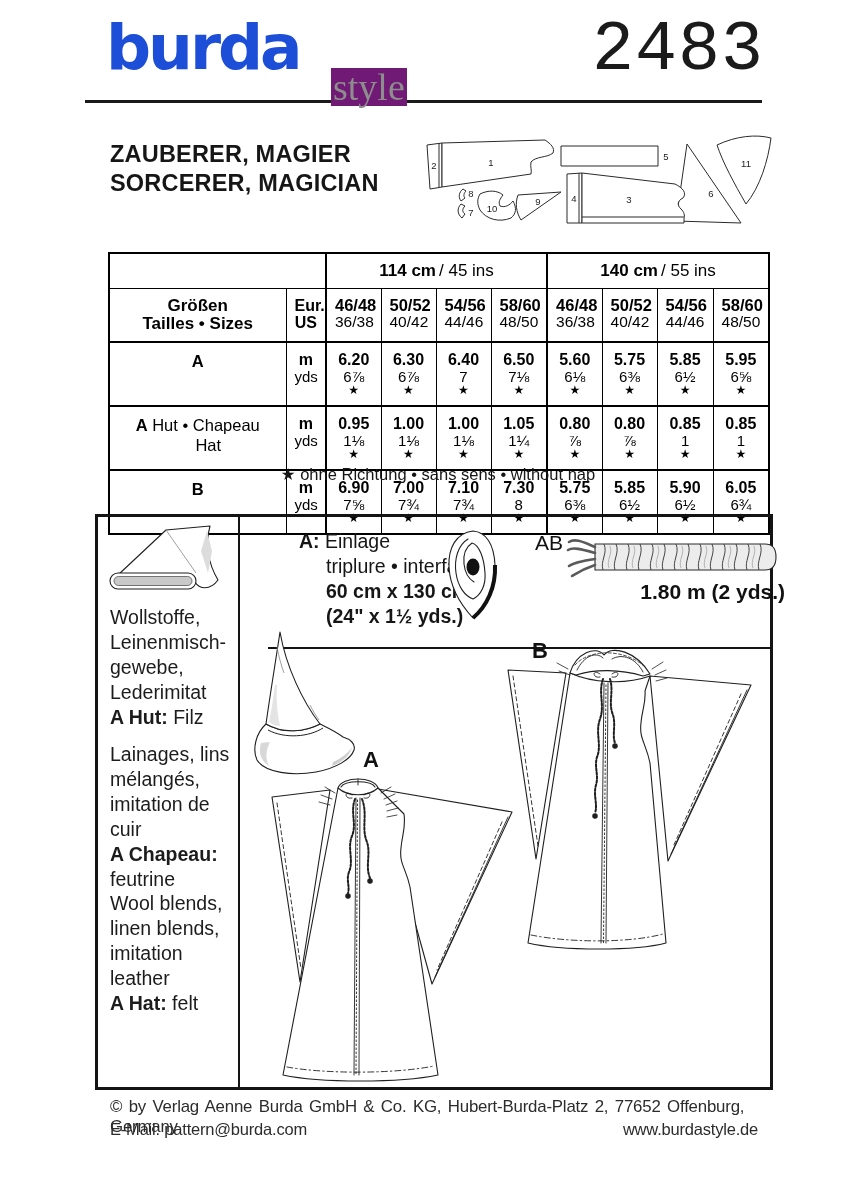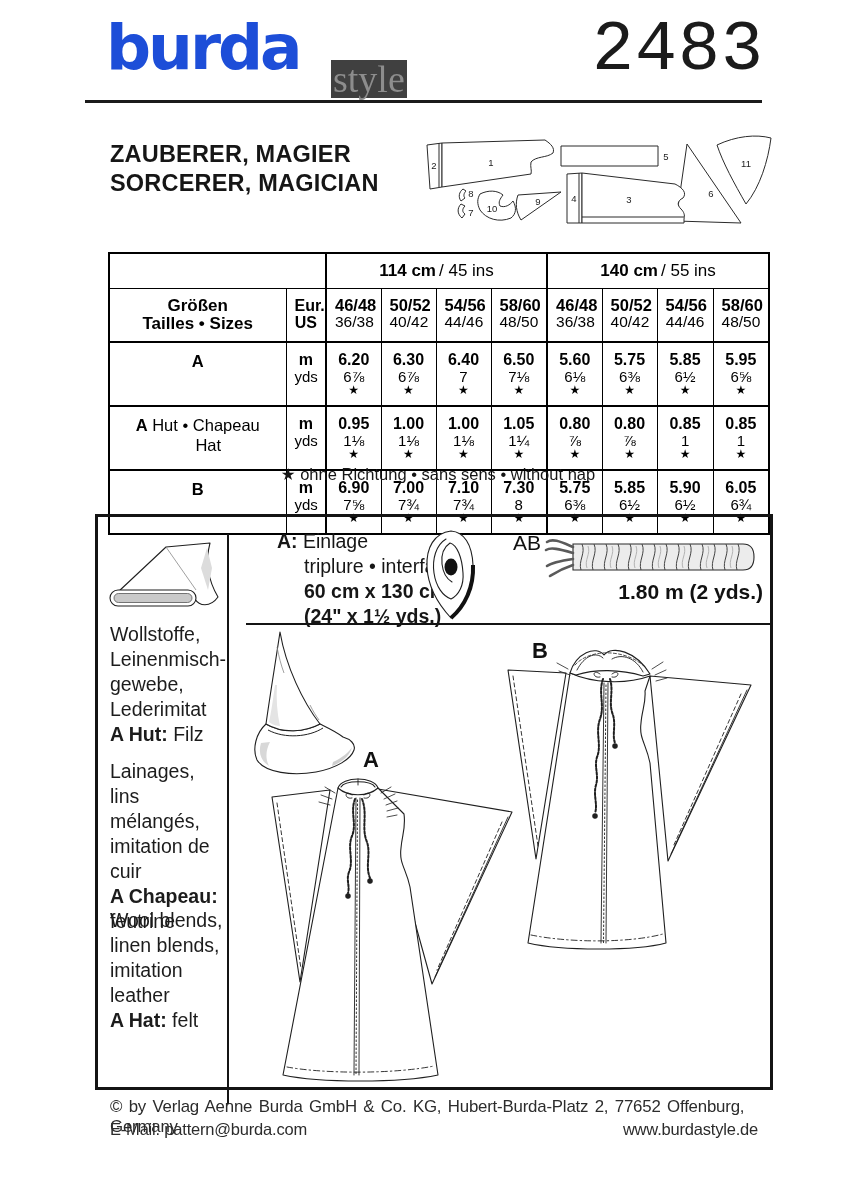--- a/index.html
+++ b/index.html
@@ -4,22 +4,22 @@
 <style>
   html,body{margin:0;padding:0;background:#e8e8e8}
   *{box-sizing:border-box}
   .page{position:relative;width:868px;height:1200px;background:#fff;margin:0 auto;
         font-family:"Liberation Sans",sans-serif;color:#111;overflow:hidden}
 
   
   .brand{position:absolute;left:106px;top:16px;font-family:"DejaVu Sans",sans-serif;
          font-weight:bold;font-size:63px;letter-spacing:-3px;color:#1d4ed8;line-height:1;z-index:1}
   .head-rule{position:absolute;left:85px;top:100px;width:677px;height:3px;background:#1b1b1b;z-index:0}
-  .brand-sub{position:absolute;left:331px;top:60px;font-family:"Liberation Serif",serif;
-             font-size:38px;color:#8d8d8d;background:#404040;padding:0 2px;line-height:1.0;z-index:2}
+  .brand-sub{position:absolute;left:331px;top:68px;font-family:"Liberation Serif",serif;
+             font-size:38px;color:#8d8d8d;background:#701a75;padding:0 2px;line-height:1.0;z-index:2}
   .pattern-number{position:absolute;right:104px;top:16px;font-family:Liberation Mono, monospace;
                   font-size:70px;font-weight:normal;color:#1b1b1b;line-height:1;letter-spacing:1px}
 
   
   .title{position:absolute;left:110px;top:140px;font-size:23.5px;font-weight:bold;
          line-height:29px;letter-spacing:.2px;color:#161616}
 
   .pieces-svg{position:absolute;left:424px;top:131px}
   .pieces-svg text{font-family:"Liberation Sans",sans-serif;font-size:9.5px;fill:#222;stroke:none}
 
@@ -53,23 +53,23 @@
   .v-m{font-weight:bold;font-size:16px;line-height:18px}
   .v-y{font-size:15px;line-height:15px}
   .v-s{font-size:12px;line-height:13px}
 
   .footnote{position:absolute;left:108px;top:465px;width:660px;text-align:center;
             font-size:16.5px;color:#161616}
 
   
   .main-box{position:absolute;left:95px;top:514px;width:678px;height:576px;
             border:3px solid #141414}
-  .left-col{position:absolute;left:0;top:17px;width:131px;height:100%;
+  .left-col{position:absolute;left:0;top:0;width:142px;height:100%;
             border-right:2.5px solid #141414}
-  .top-cell{position:absolute;left:148px;top:0;right:0;height:108px;
+  .top-cell{position:absolute;left:170px;top:0;right:0;height:132px;
             border-bottom:2.5px solid #141414}
   .fab-par{position:absolute;left:12px;font-size:19.5px;line-height:25px;color:#1c1c1c}
   .fab-par .b{font-weight:bold}
   .p-de{top:88px}.p-fr{top:225px}.p-en{top:374px}
   .bolt-svg{position:absolute;left:8px;top:6px}
 
   .interfacing{position:absolute;left:31px;top:12px;font-size:19.5px;line-height:25px;color:#161616}
   .interfacing .b{font-weight:bold}
   .interfacing .ind{padding-left:27px}
   .spiral-svg{position:absolute;left:174px;top:10px}

